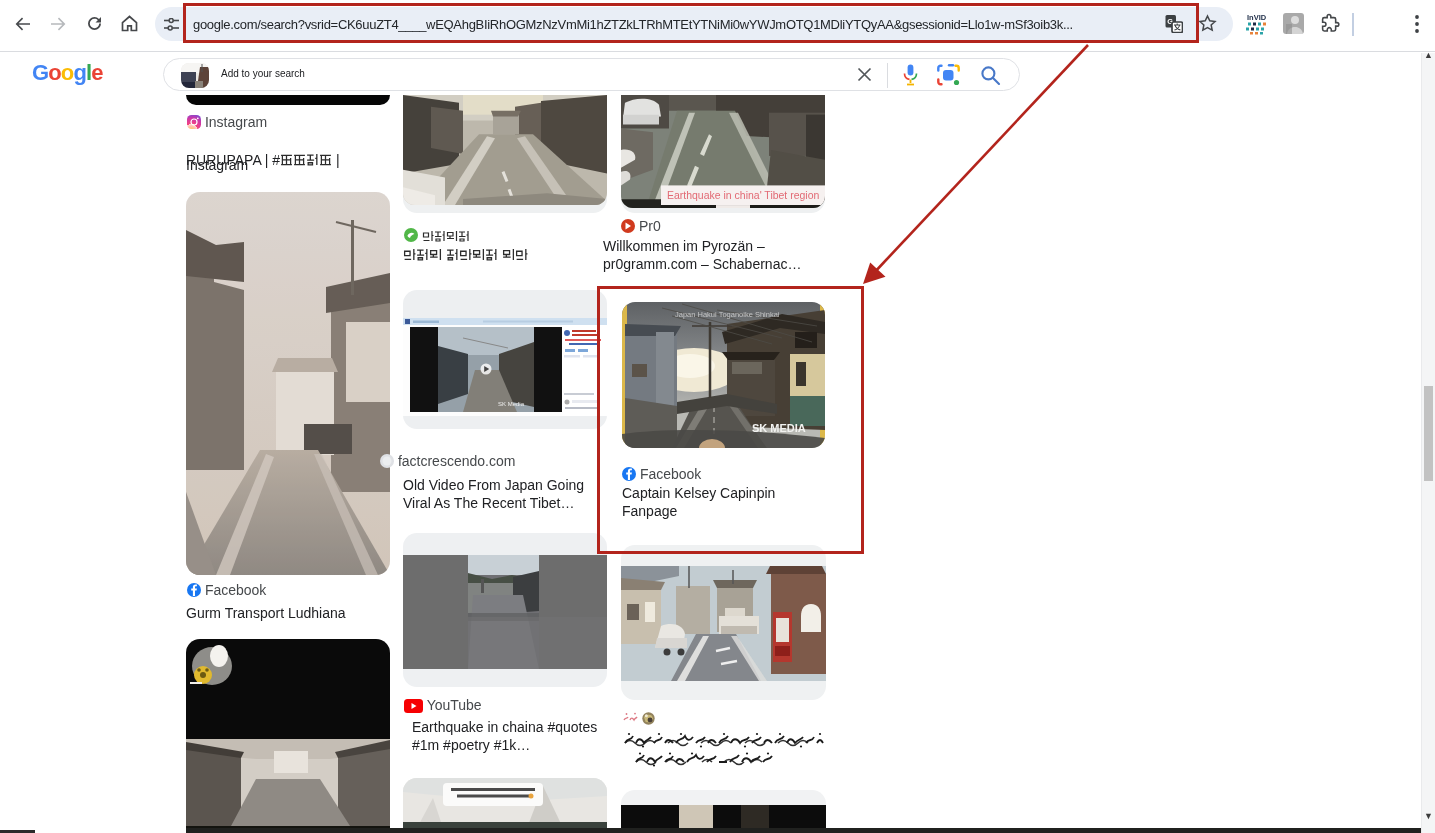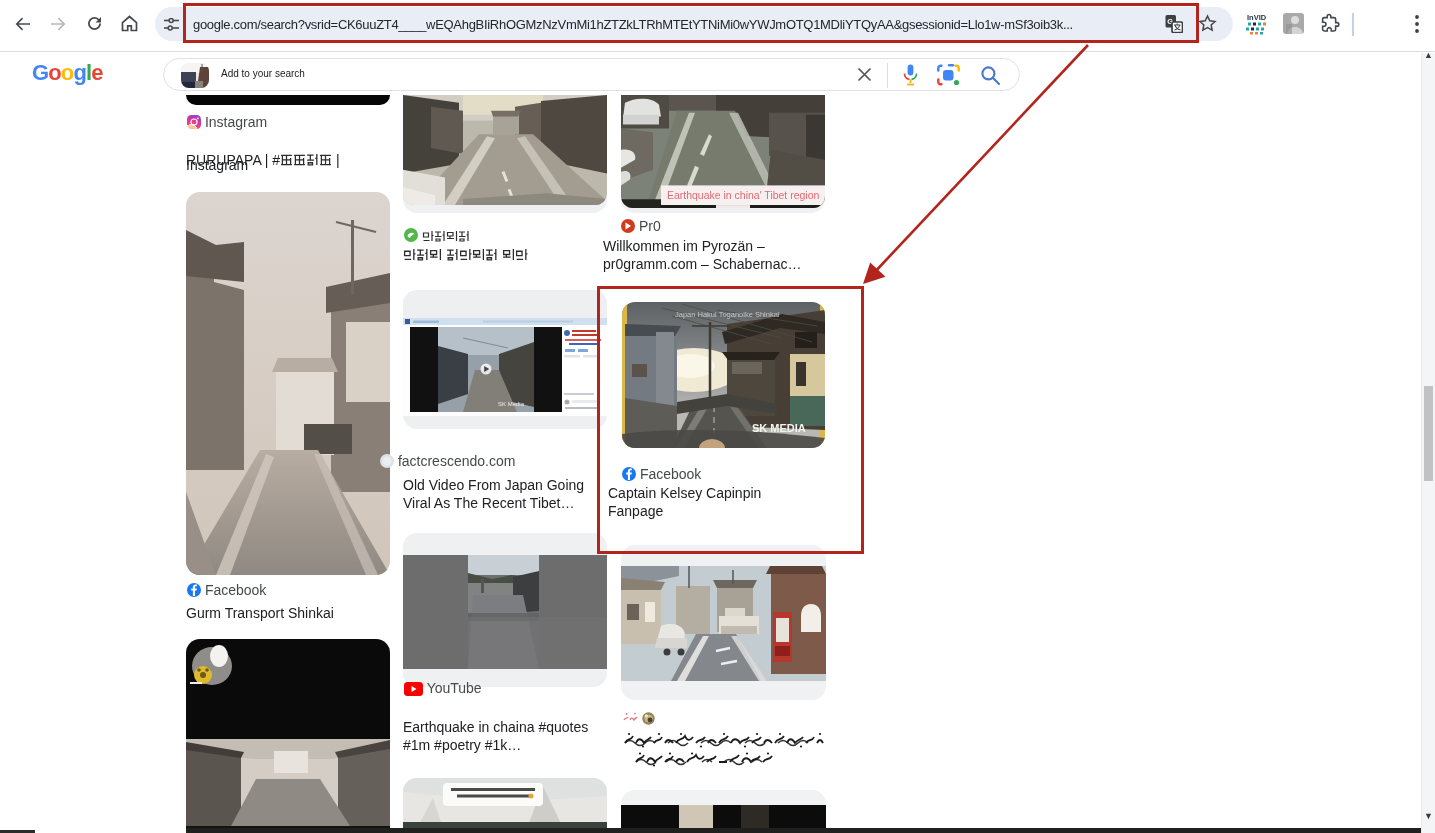--- a/index.html
+++ b/index.html
@@ -202,21 +202,21 @@
 <path d="M80 262l-50 121h14l44-118z" fill="#cfc8c0" opacity="0.8"></path>
     <path d="M128 262l52 121h12l-56-121z" fill="#c8c1b9" opacity="0.7"></path>
 <rect x="165" y="28" width="3" height="75" fill="#5e5952"></rect>
     <path d="M150 30l40 10" stroke="#5e5952" stroke-width="2" fill="none"></path>
 <path d="M0 300l30 83H0z" fill="#8d8781"></path>
 <rect width="204" height="383" fill="#e0c8bc" opacity="0.13"></rect>
 </svg>
 <div class="src" style="left:187px;top:582px"><svg width="14" height="14">
       <use href="#fbi"></use>
     </svg> Facebook</div>
-<div class="ttl" style="left:186px;top:604px">Gurm Transport Shinkai</div>
+<div class="ttl" style="left:186px;top:604px">Gurm Transport Ludhiana</div>
 <svg class="abs" style="left:186px;top:639px;border-radius:14px 14px 0 0" width="204" height="194" viewBox="0 0 204 194" preserveAspectRatio="none">
 <rect width="204" height="194" fill="#0a0a0a"></rect>
 <ellipse cx="26" cy="27" rx="20" ry="19" fill="#8e8d89"></ellipse>
     <ellipse cx="33" cy="17" rx="9" ry="11" fill="#f4f2ee"></ellipse>
     <circle cx="17" cy="36" r="9" fill="#e0b92e"></circle>
     <circle cx="17" cy="36" r="3" fill="#6b5a12"></circle>
     <circle cx="13" cy="31" r="1.8" fill="#6b5a12"></circle>
     <circle cx="21" cy="31" r="1.8" fill="#6b5a12"></circle>
     <path d="M4 44h12" stroke="#f0eee9" stroke-width="2"></path>
 <rect x="0" y="100" width="204" height="87" fill="#d3cdc5"></rect>
@@ -323,25 +323,25 @@
 <rect x="65" y="0" width="71" height="114" fill="#6f6f73"></rect>
 <rect x="65" y="0" width="71" height="20" fill="#c8d0d6"></rect>
 <path d="M65 18l24 6 20-4 27 6v10l-71-2z" fill="#474f45"></path>
 <path d="M65 28h71v28l-71 2z" fill="#808381"></path>
 <path d="M110 22l26-6v40l-26 2z" fill="#3c3e40"></path>
 <path d="M70 40h50l16 74H65z" fill="#7c7d81"></path>
 <rect x="65" y="58" width="71" height="8" fill="#5d5e60" opacity="0.7"></rect>
 <path d="M65 62h139v52H65z" fill="#727274" opacity="0.55"></path>
 <rect x="78" y="24" width="3" height="14" fill="#555"></rect>
 </svg>
-<div class="src" style="left:404px;top:680px"><svg width="19" height="14" viewBox="0 0 19 14" style="vertical-align:-2.5px">
+<div class="src" style="left:404px;top:697px"><svg width="19" height="14" viewBox="0 0 19 14" style="vertical-align:-2.5px">
       <rect width="19" height="14" rx="3.5" fill="#f60002"></rect>
       <path d="M7.5 4l5 3-5 3z" fill="#fff"></path>
     </svg> YouTube</div>
-<div class="ttl" style="left:403px;top:718px">Earthquake in chaina #quotes<br>#1m #poetry #1k…</div>
+<div class="ttl" style="left:412px;top:718px">Earthquake in chaina #quotes<br>#1m #poetry #1k…</div>
 <svg class="abs" style="left:403px;top:778px;border-radius:14px 14px 0 0" width="204" height="50" viewBox="0 0 204 50" preserveAspectRatio="none">
 <rect width="204" height="50" fill="#e8e6e2"></rect>
 <path d="M0 0h204v18l-100 6L0 14z" fill="#dfe1e0"></path>
 <path d="M140 8l20 42h-36z" fill="#cfcdc8"></path>
     <path d="M30 20l10 30H14z" fill="#d8d6d2"></path>
 <rect x="40" y="5" width="100" height="23" rx="4" fill="#fbfbfa"></rect>
 <rect x="48" y="10" width="84" height="3" fill="#4a4a4a"></rect>
     <rect x="54" y="16.5" width="72" height="3" fill="#4a4a4a"></rect>
     <circle cx="128" cy="18" r="2.5" fill="#e8a33d"></circle>
 <rect x="0" y="44" width="204" height="6" fill="#3a423c"></rect>
@@ -412,21 +412,21 @@
     <path d="M70 24h40" stroke="#3f3a33" stroke-width="1.5"></path>
 <path d="M40 6l120 30M60 2l130 38M95 8l100 16M50 14l100 28" stroke="#4e4c47" stroke-width="1" opacity="0.8"></path>
 <path d="M0 132c40-6 120-6 203 4v10H0z" fill="#4a4946" opacity="0.9"></path>
 <ellipse cx="90" cy="146" rx="13" ry="9" fill="#c2a37e"></ellipse>
 <text x="130" y="130" font-size="11" font-weight="bold" fill="#f2f2f0" font-family="Liberation Sans">SK MEDIA</text>
 <text x="53" y="15" font-size="7.5" fill="#cfcfcf" opacity="0.9" font-family="Liberation Sans">Japan Hakui Toganoike Shinkai</text>
 </svg>
 <div class="src" style="left:622px;top:466px"><svg width="14" height="14">
       <use href="#fbi"></use>
     </svg> Facebook</div>
-<div class="ttl" style="left:608px;top:484px">Captain Kelsey Capinpin<br>Fanpage</div>
+<div class="ttl" style="left:622px;top:484px">Captain Kelsey Capinpin<br>Fanpage</div>
 <div class="abs" style="left:621px;top:545px;width:205px;height:155px;background:#eff1f2;border-radius:14px"></div>
 <svg class="abs" style="left:621px;top:566px" width="205" height="115" viewBox="0 0 205 115" preserveAspectRatio="none">
 <rect width="205" height="115" fill="#c2ccd1"></rect>
 <path d="M0 0h58v10L0 22z" fill="#8b9299"></path>
 <path d="M0 18h40v60H0z" fill="#c8bfae"></path>
     <path d="M0 12l44 4-4 8H0z" fill="#8a8073"></path>
     <rect x="6" y="38" width="12" height="16" fill="#6b6258"></rect>
     <rect x="24" y="36" width="10" height="20" fill="#efeade"></rect>
 <path d="M150 8h55v100h-55z" fill="#7e5a4a"></path>
     <path d="M145 8h60l-4-8h-52z" fill="#5e4236"></path>

